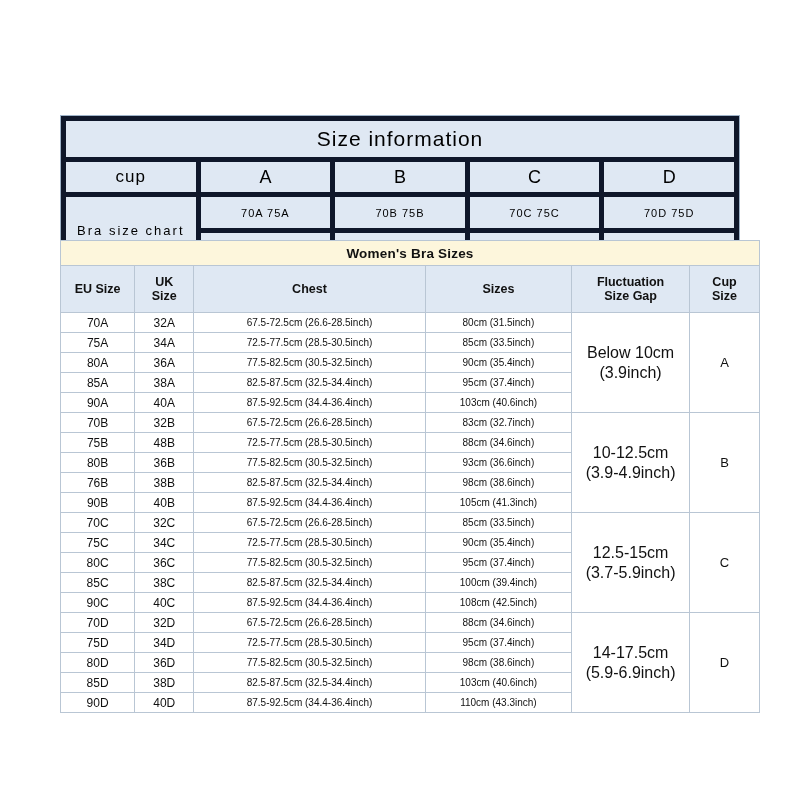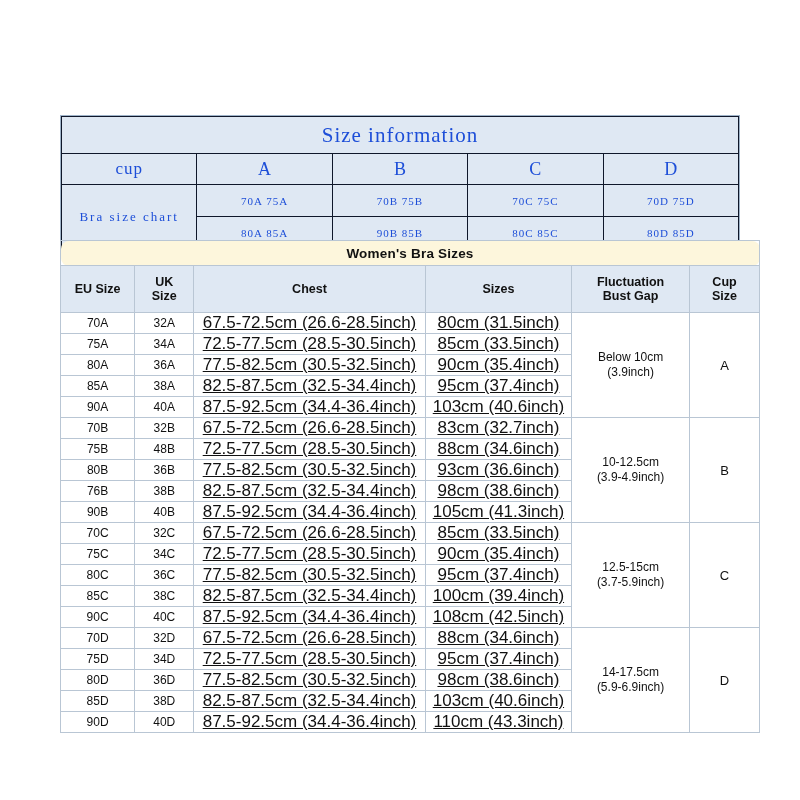--- a/index.html
+++ b/index.html
@@ -28,26 +28,26 @@
     border: 1px solid #9fb3c8;
     box-sizing: border-box;
   }
 
   table.top-table {
     border-collapse: collapse;
     width: 100%;
     table-layout: fixed;
   }
   table.top-table td {
-    border: 1px solid #0f172a;
+    border: 5px solid #0f172a;
     background: #dfe8f3;
     text-align: center;
     vertical-align: middle;
-    font-family: Liberation Serif, serif;
-    color: #1d4ed8;
+    font-family: Liberation Sans, sans-serif;
+    color: #000000;
   }
   .title-cell {
     font-size: 21px;
     letter-spacing: 1px;
     height: 32px;
     padding: 2px 0;
   }
   .cup-label-cell {
     font-size: 17px;
     height: 28px;
@@ -91,46 +91,44 @@
     color: #111111;
   }
 
   .banner-cell {
     background: #fdf6dc;
     font-size: 13.5px;
     font-weight: bold;
     height: 22px;
     letter-spacing: 0.2px;
     font-family: "Liberation Sans", sans-serif;
-    border-radius: 8px;
   }
 
   .head-cell {
     background: #dfe8f3;
     font-size: 12.5px;
     font-weight: bold;
     height: 42px;
     line-height: 1.15;
     padding: 2px 1px;
   }
 
   .data-cell {
     background: #ffffff;
     font-size: 12px;
     height: 19px;
     padding: 0 2px;
     white-space: nowrap;
   }
   .data-cell.small {
-    font-size: 17px;
-    text-decoration: underline;
+    font-size: 10px;
   }
   .merge-cell {
     background: #ffffff;
-    font-size: 12px;
+    font-size: 16px;
     line-height: 1.25;
   }
   .cup-cell {
     background: #ffffff;
     font-size: 13px;
   }
 </style>
 </head>
 <body>
 
@@ -185,21 +183,21 @@
       <tr>
         <td class="head-cell">EU Size</td>
         <td class="head-cell">
           <span>UK</span><br>
           <span>Size</span>
         </td>
         <td class="head-cell">Chest</td>
         <td class="head-cell">Sizes</td>
         <td class="head-cell">
           <span>Fluctuation</span><br>
-          <span>Bust Gap</span>
+          <span>Size Gap</span>
         </td>
         <td class="head-cell">
           <span>Cup</span><br>
           <span>Size</span>
         </td>
       </tr>
 
       <tr>
         <td class="data-cell">70A</td>
         <td class="data-cell">32A</td>

